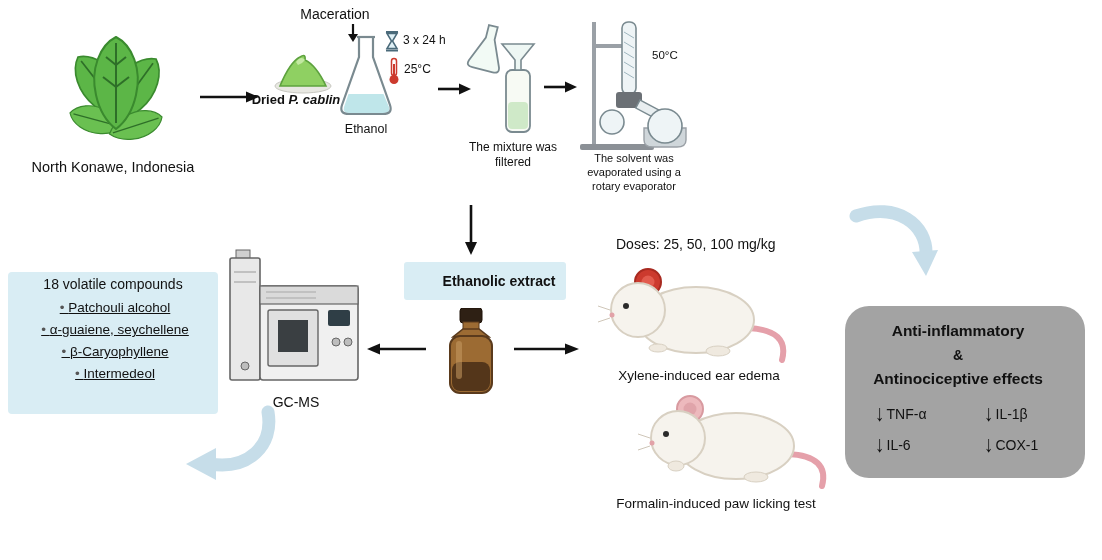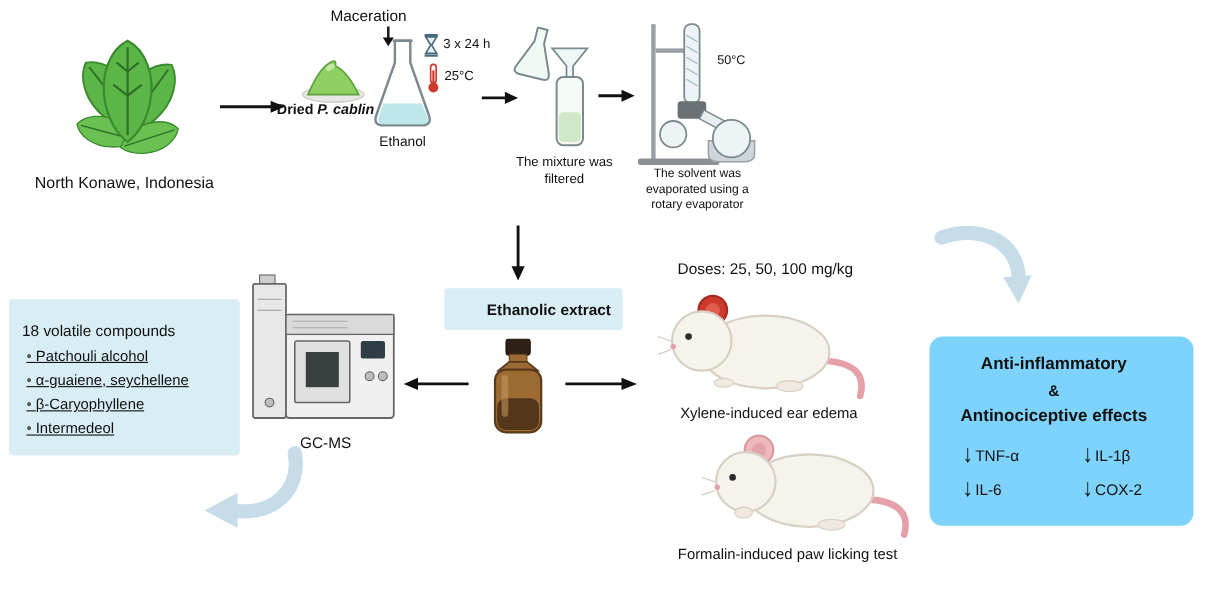--- a/index.html
+++ b/index.html
@@ -3,27 +3,27 @@
 <meta charset="utf-8">
 <style>
   html,body{margin:0;padding:0;background:#fff;}
   #canvas{position:relative;width:1102px;height:560px;background:#fff;overflow:hidden;
           font-family:"Liberation Sans", sans-serif;color:#111;}
   .abs{position:absolute;}
   .lbl{position:absolute;color:#111;line-height:1.25;}
   .center{text-align:center;}
   .b{font-weight:400;}
   .i{font-style:italic;}
-  .panel{position:absolute;background:#d9edf4;border-radius:4px;padding:20px 12px;box-sizing:border-box;}
+  .panel{position:absolute;background:#d9edf4;border-radius:4px;padding:4px 12px;box-sizing:border-box;text-align:center;}
   .panel-title{font-size:14px;margin-bottom:8px;}
   .bullet{font-size:13.5px;margin:7px 0 0 4px;text-decoration:underline;}
   .bullet::before{content:"•  ";color:#555;}
   .extract-box{position:absolute;background:#d9edf4;border-radius:3px;display:flex;align-items:center;justify-content:center;
                font-size:14px;font-weight:700;padding-left:28px;}
-  .effects-box{position:absolute;background:#7dd3fc;border-radius:12px;box-sizing:border-box;padding:16px 28px 10px 14px;text-align:center;}
+  .effects-box{position:absolute;background:#a3a3a3;border-radius:24px;box-sizing:border-box;padding:16px 28px 10px 14px;text-align:center;}
   .effects-title{font-size:15.5px;font-weight:700;}
   .effects-amp{font-size:14px;font-weight:700;margin:7px 0;}
   .markers{display:flex;margin-top:16px;text-align:left;}
   .mcol{width:50%;box-sizing:border-box;padding-left:16px;}
   .mcol + .mcol{padding-left:26px;}
   .marker{display:flex;align-items:center;font-size:14px;margin-bottom:12px;}
   .darr{font-size:19px;line-height:1;display:inline-block;transform:scaleY(1.2);margin-right:2px;font-weight:400;}
 </style>
 </head>
 <body>
@@ -258,19 +258,19 @@
           <span>IL-6</span>
         </div>
       </div>
       <div class="mcol">
         <div class="marker">
           <span class="darr">↓</span>
           <span>IL-1β</span>
         </div>
         <div class="marker">
           <span class="darr">↓</span>
-          <span>COX-2</span>
+          <span>COX-1</span>
         </div>
       </div>
     </div>
   </div>
 
 </div>
 
 </body></html>

